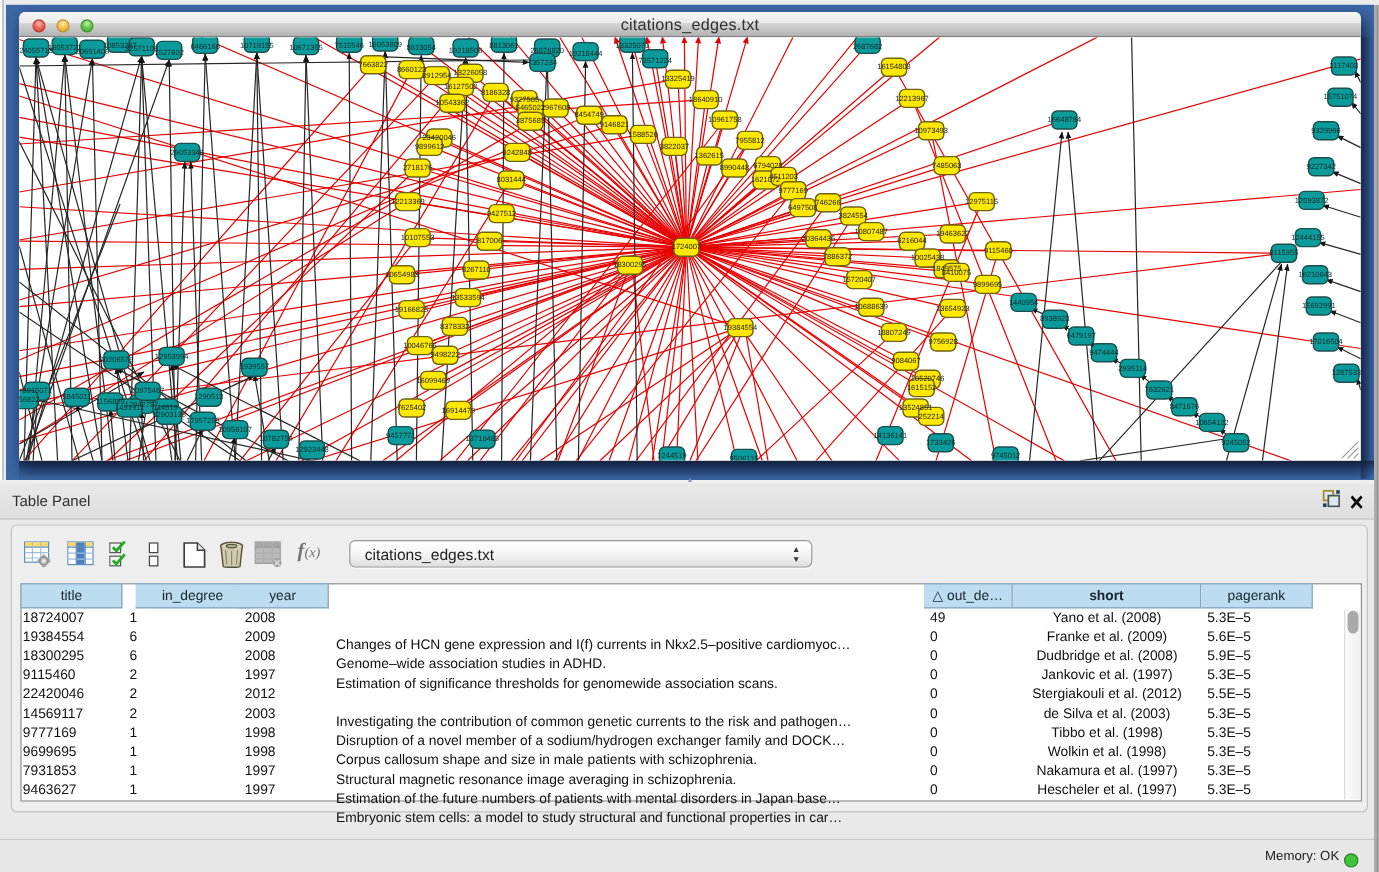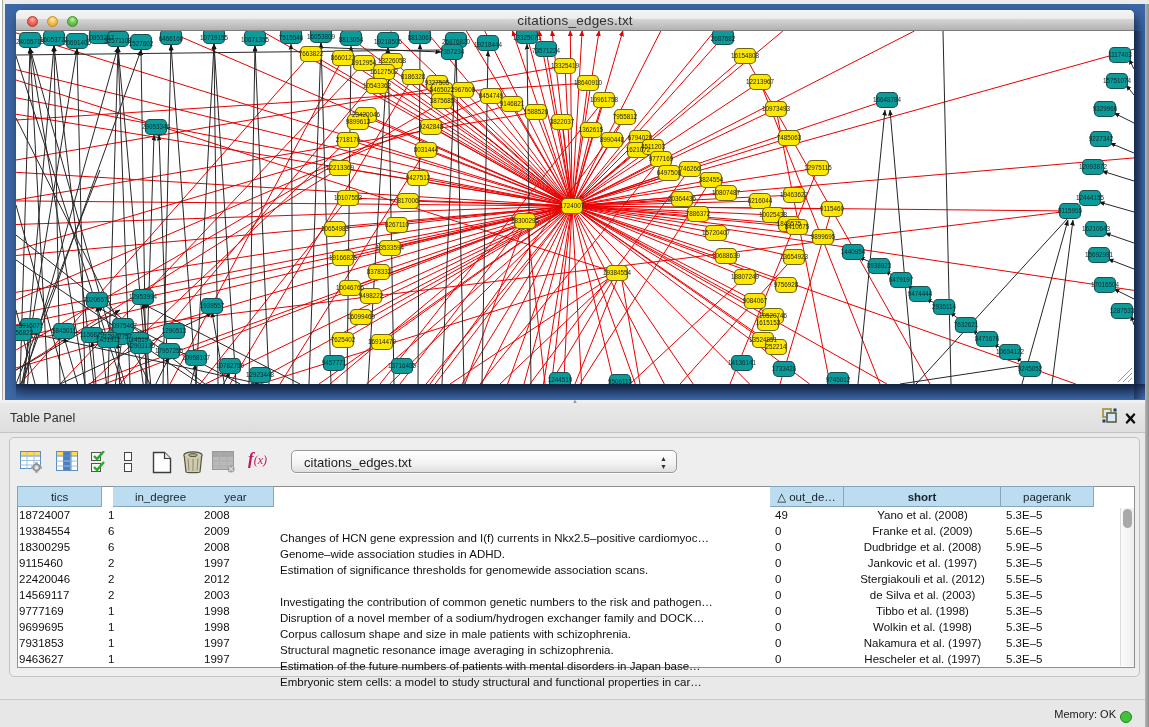--- a/index.html
+++ b/index.html
@@ -751,32 +751,32 @@
     <rect x="0.5" y="0.5" width="21" height="18" fill="#b9b9b9" stroke="#999"></rect>
     <rect x="1" y="1" width="20" height="3.5" fill="#a6a6a6"></rect>
     <line x1="0.5" y1="5" x2="21.5" y2="5" stroke="#989898"></line>
     <line x1="0.5" y1="10" x2="21.5" y2="10" stroke="#adadad"></line>
     <line x1="0.5" y1="15" x2="21.5" y2="15" stroke="#adadad"></line>
     <line x1="7.5" y1="1" x2="7.5" y2="19" stroke="#adadad"></line>
     <line x1="15" y1="1" x2="15" y2="19" stroke="#adadad"></line>
     <circle cx="19" cy="18" r="3.6" fill="#9e9e9e"></circle>
     <path d="M17 16 L21 20 M21 16 L17 20" stroke="#d8d8d8" stroke-width="1.4"></path>
   </svg>
-  <div class="ticon" style="left:248px; top:449px; font-size:17px; color:#be185d;">
+  <div class="ticon" style="left:248px; top:449px; font-size:17px; color:#737373;">
     <span style="font-family:'Liberation Serif',serif; font-style:italic; font-weight:bold;">f</span><span style="font-family:'Liberation Serif',serif; font-style:italic; font-size:12px;">(x)</span>
   </div>
 
   <div id="combo">
       <div class="txt">citations_edges.txt</div>
     <div class="arr">▲<br>▼</div>
     </div>
 
   <div id="tablebox"></div>
   <div id="thead">
-    <div class="th" style="left:0; width:85px;">tics</div>
+    <div class="th" style="left:0; width:85px;">title</div>
     <div class="th" style="left:96px; width:96px;">in_degree</div>
     <div class="th" style="left:181px; width:76px;">year</div>
     <div class="th" style="left:753px; width:74px;">△ out_de…</div>
     <div class="th" style="left:827px; width:157px;font-weight:bold;">short</div>
     <div class="th" style="left:984px; width:93px;">pagerank</div>
   </div>
   <div id="tbody">
 <div class="tr">
         <div class="c0">18724007</div>
         <div class="c1">1</div>
@@ -809,21 +809,21 @@
         <div class="c1">2</div>
         <div class="c2">1997</div>
         <div class="c4">0</div>
         <div class="c5">Jankovic et al. (1997)</div>
         <div class="c6">5.3E–5</div>
       </div>
 <div class="tr">
         <div class="c0">22420046</div>
         <div class="c1">2</div>
         <div class="c2">2012</div>
-        <div class="c3">Investigating the contribution of common genetic numbers to the risk and pathogen…</div>
+        <div class="c3">Investigating the contribution of common genetic currents to the risk and pathogen…</div>
         <div class="c4">0</div>
         <div class="c5">Stergiakouli et al. (2012)</div>
         <div class="c6">5.5E–5</div>
       </div>
 <div class="tr">
         <div class="c0">14569117</div>
         <div class="c1">2</div>
         <div class="c2">2003</div>
         <div class="c3">Disruption of a novel member of a sodium/hydrogen exchanger family and DOCK…</div>
         <div class="c4">0</div>

